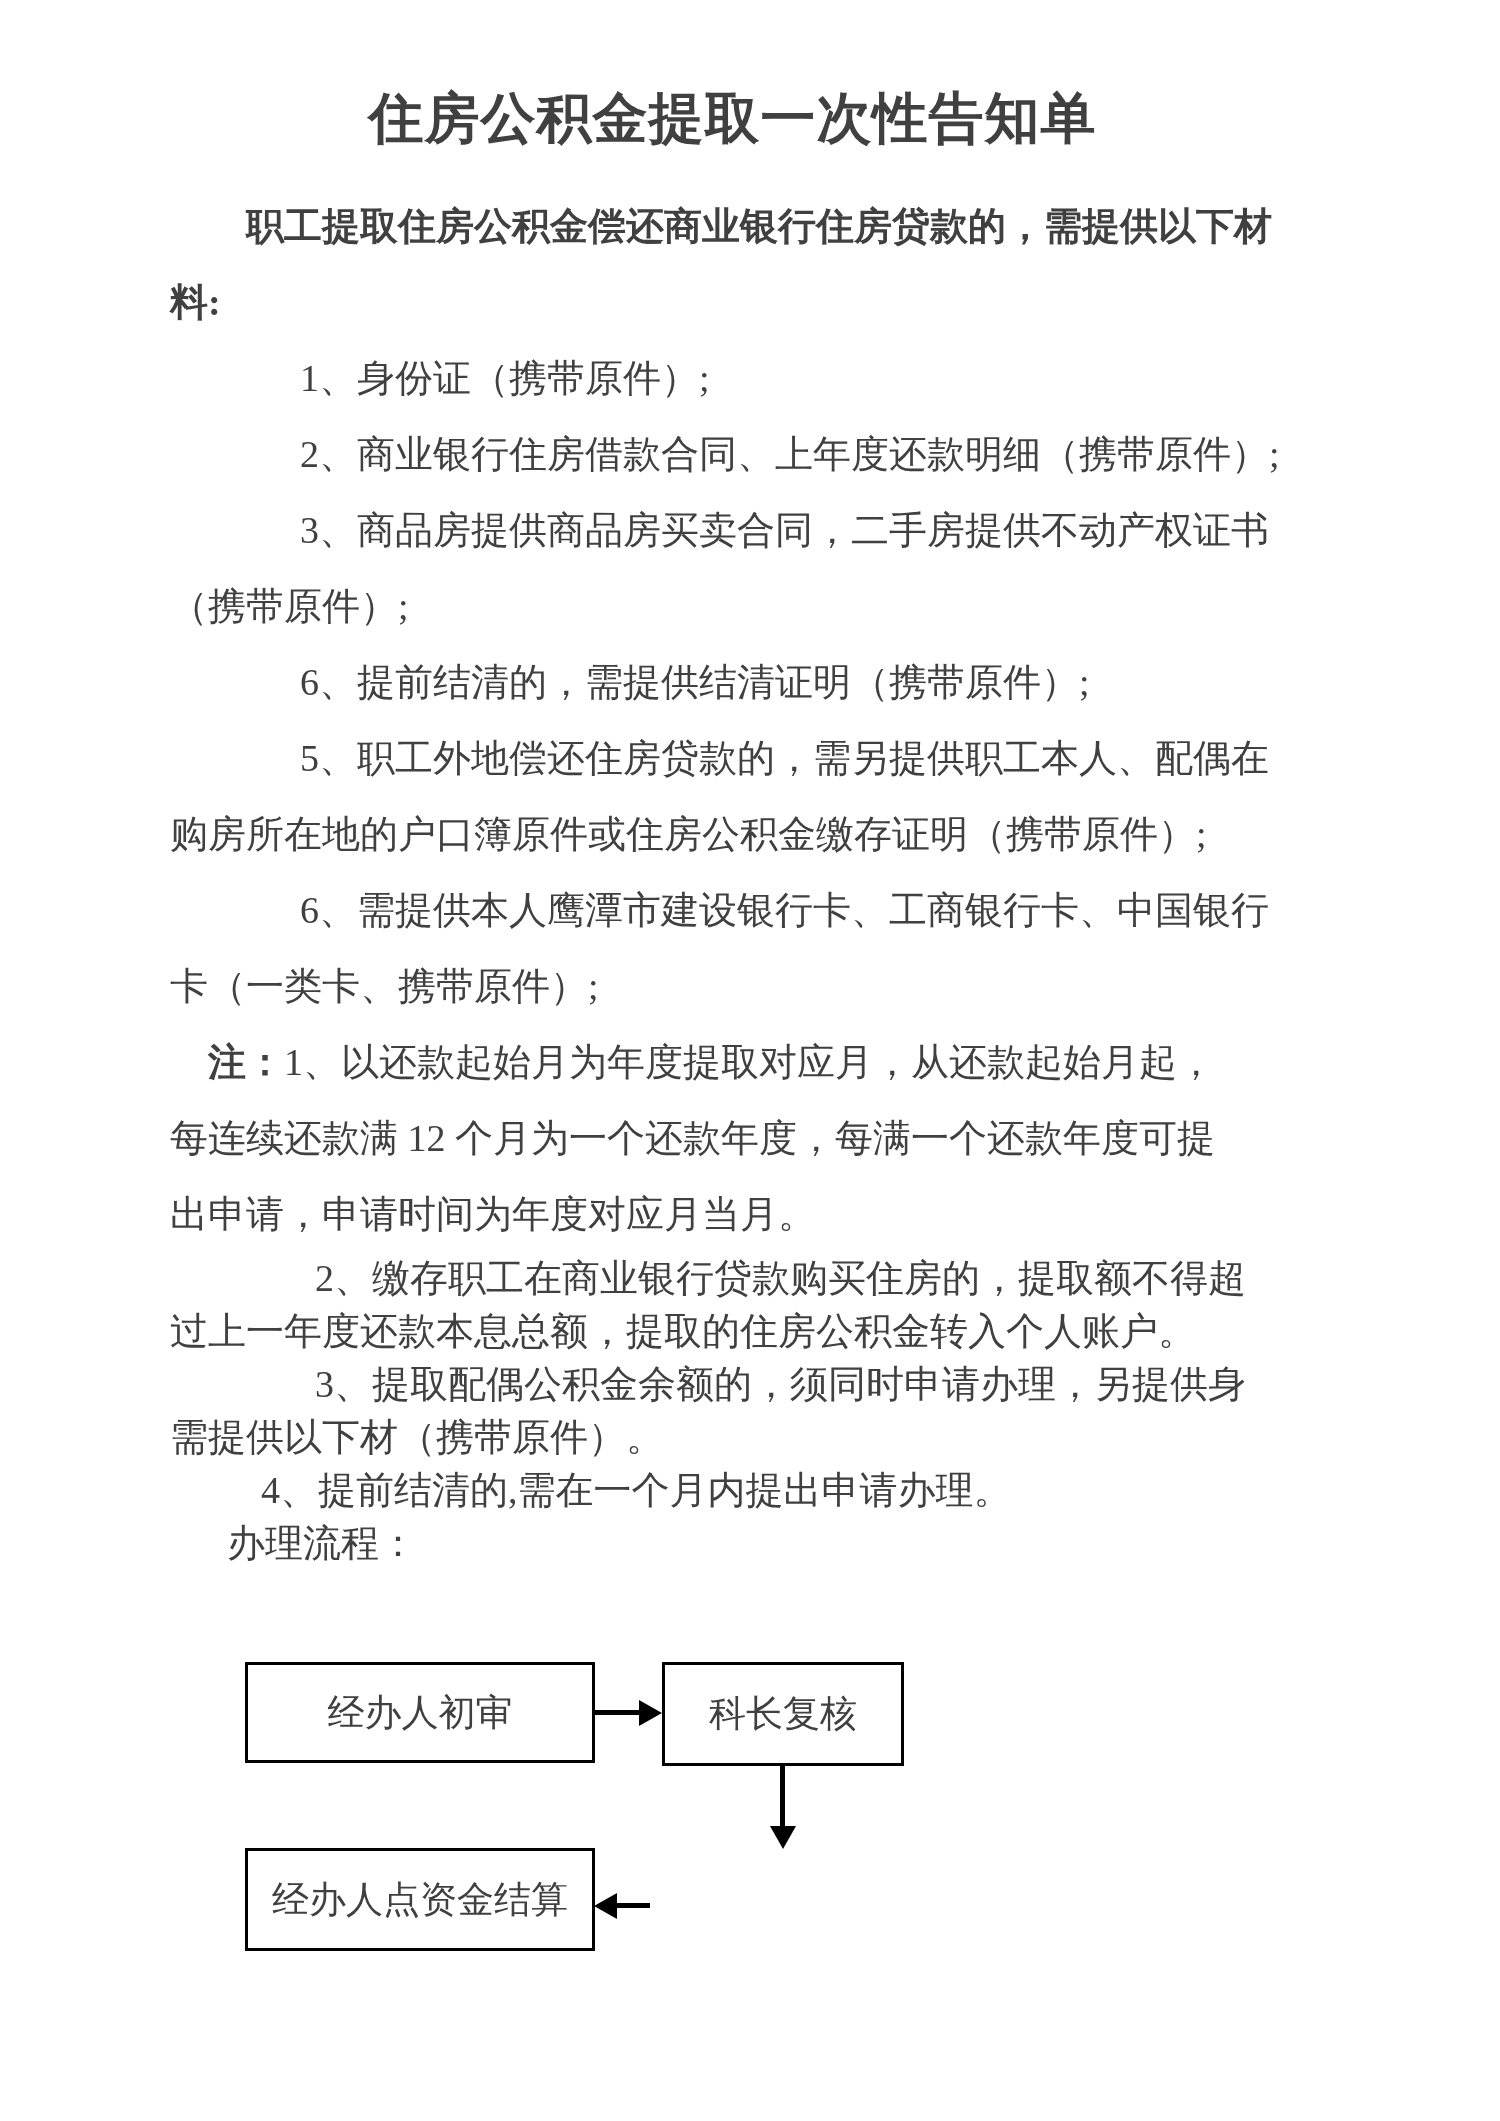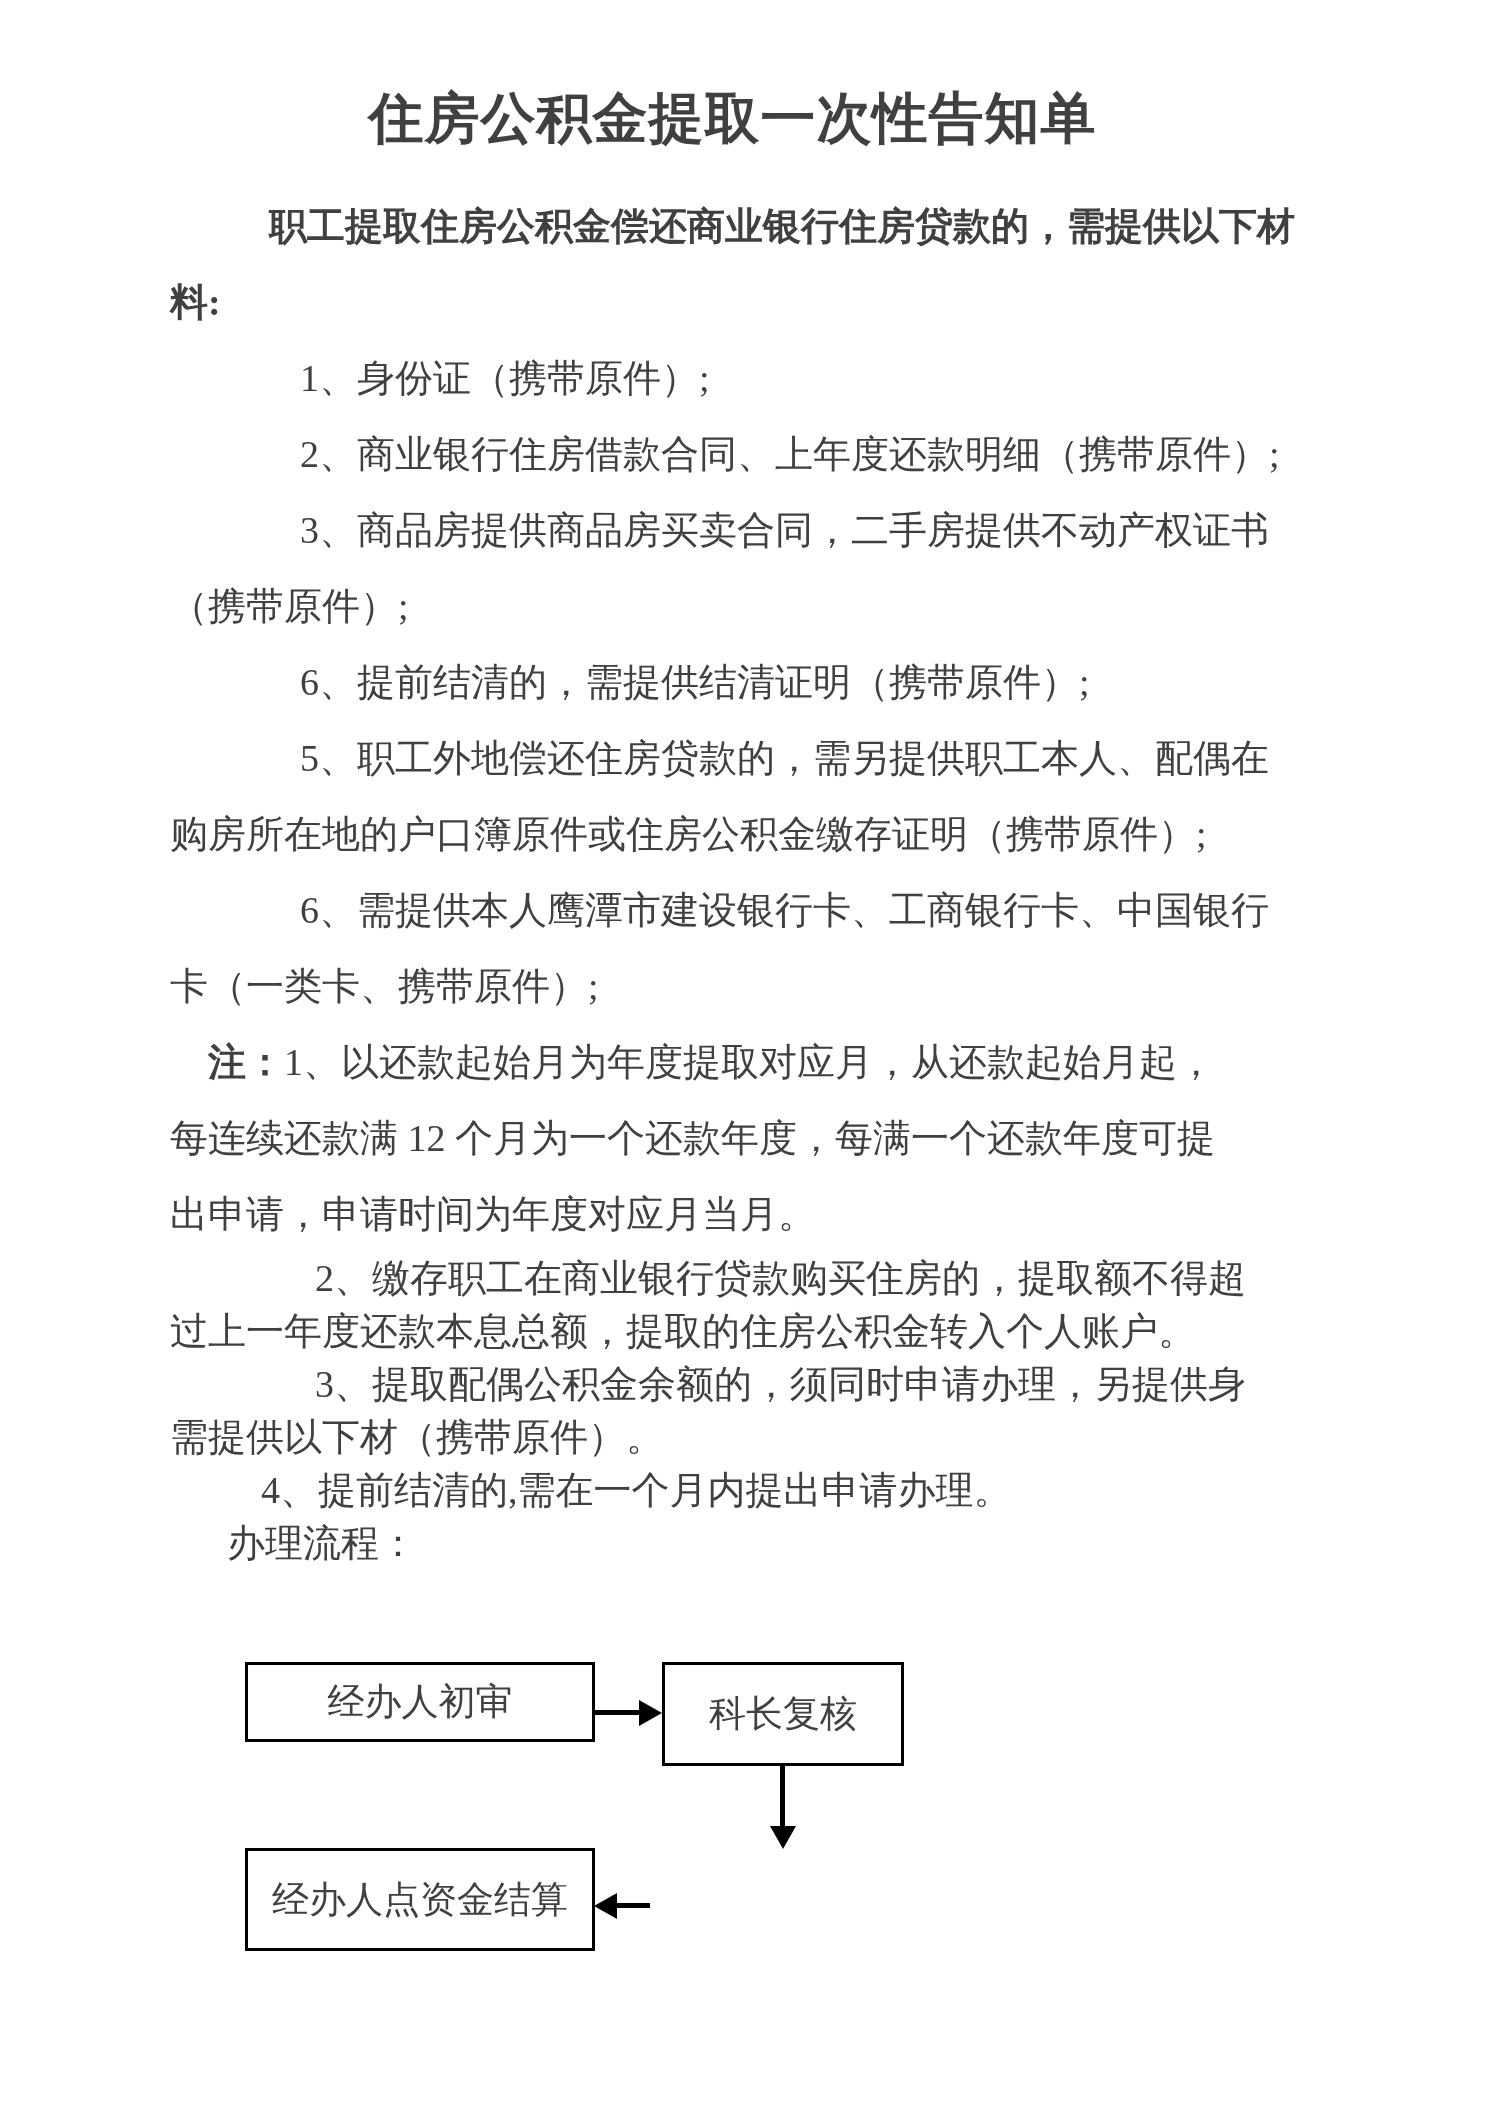--- a/index.html
+++ b/index.html
@@ -36,42 +36,42 @@
   }
   
   .line-tight {
     font-size: 38px;
     line-height: 53px;
     white-space: nowrap;
   }
   .bold { font-weight: bold; }
   .ind-1  { padding-left: 38px; }
   .ind-15 { padding-left: 57px; }
-  .ind-2  { padding-left: 76px; text-align: right; }
+  .ind-2  { padding-left: 76px; }
   .ind-24 { padding-left: 91px; }
   .ind-34 { padding-left: 130px; }
   .ind-4  { padding-left: 145px; }
 
   
   .flowchart {
     position: relative;
     margin-top: 92px;
     height: 320px;
   }
   .flow-box {
     position: absolute;
     border: 3px solid #000;
     box-sizing: border-box;
     display: flex;
     align-items: center;
     justify-content: center;
     font-size: 37px;
     background: #fff;
   }
-  .flow-box-1 { left: 75px;  top: 0;     width: 350px; height: 80px; }
+  .flow-box-1 { left: 75px;  top: 0;     width: 350px; height: 101px; }
   .flow-box-2 { left: 492px; top: 0;     width: 242px; height: 104px; }
   .flow-box-3 { left: 75px;  top: 186px; width: 350px; height: 103px; }
   .flow-box-4 { left: 480px; top: 188px; width: 256px; height: 112px; }
 
   .arrow-line { position: absolute; background: #000; }
   .arrow-head { position: absolute; width: 0; height: 0; }
 
   
   .a1-line { left: 425px; top: 48px; width: 46px; height: 5px; }
   .a1-head { left: 469px; top: 37.5px;

